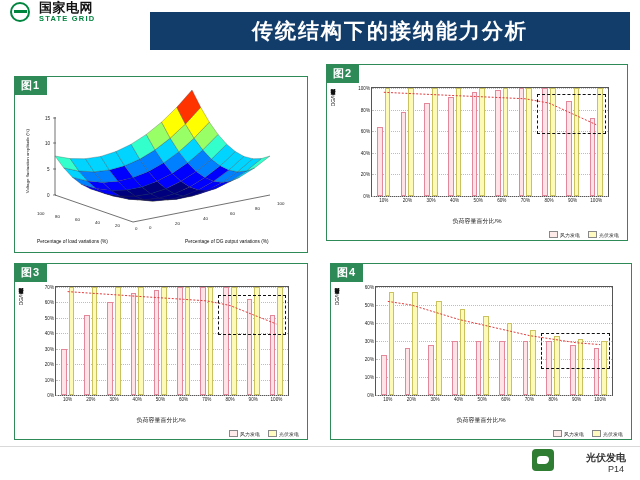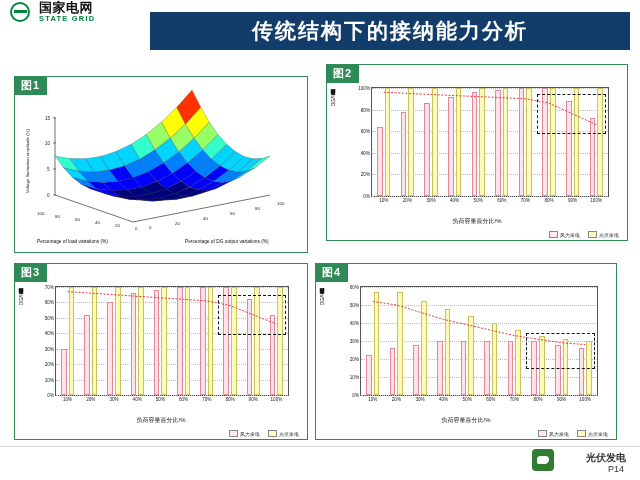--- a/index.html
+++ b/index.html
@@ -27,21 +27,21 @@
     background:#123d6b;display:flex;align-items:center;justify-content:center;}
   .title-bar .txt{color:#ffffff;font-size:21px;font-weight:bold;letter-spacing:2px;}
 
   
   .panel{position:absolute;border:1.5px solid #2e8b57;background:#ffffff;}
   .panel .tag{position:absolute;left:-1px;top:-1px;background:#2e8b57;color:#fff;
     font-size:11px;font-weight:bold;padding:2px 7px;letter-spacing:1px;}
   #p1{left:14px;top:76px;width:292px;height:175px;}
   #p2{left:326px;top:64px;width:300px;height:175px;}
   #p3{left:14px;top:263px;width:292px;height:175px;}
-  #p4{left:315px;top:263px;width:300px;height:175px;}
+  #p4{left:330px;top:263px;width:300px;height:175px;}
 
   
   .surf-wrap{position:absolute;left:0;top:0;width:100%;height:100%;}
   .vlabel{position:absolute;left:10px;top:52px;width:10px;height:70px;}
   .vlabel span{display:block;writing-mode:vertical-rl;transform:rotate(180deg);
     font-size:4.4px;color:#222;white-space:nowrap;line-height:6px;}
 
   
   .bc{position:absolute;left:0;top:0;width:100%;height:100%;}
   .bc .ytitle{position:absolute;left:3px;top:28px;width:12px;height:110px;}

